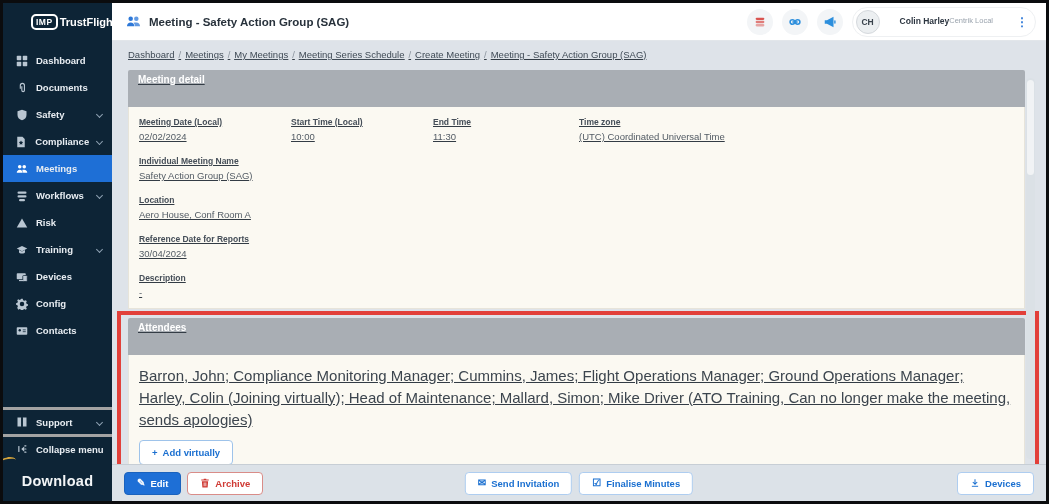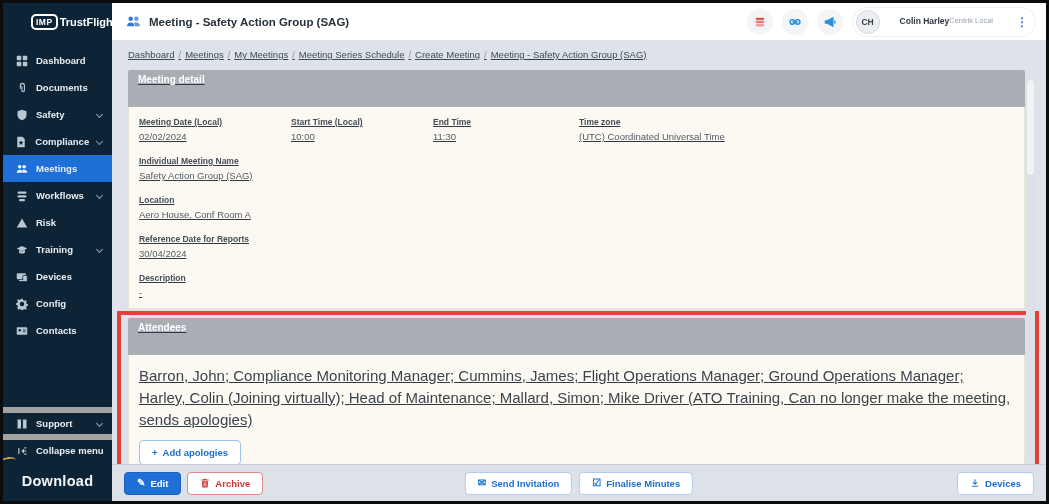--- a/index.html
+++ b/index.html
@@ -16,21 +16,21 @@
   .brand-name { color:#fff; font-size:11px; font-weight:bold; }
   .nav { margin-top:6px; }
   .nav-item { position:relative; height:27px; display:flex; align-items:center; gap:8px; padding:0 8px 0 12px; cursor:pointer; }
   .nav-item .nicon { width:13px; display:flex; justify-content:center; }
   .nav-item .nicon svg { width:12px; height:12px; fill:#b9c6d2; }
   .nav-item .nlabel { color:#e8edf2; font-size:9.5px; font-weight:bold; flex:1; white-space:nowrap; }
   .nav-item .chev { width:5px; height:5px; border-right:1.4px solid #8fa2b3; border-bottom:1.4px solid #8fa2b3; transform:rotate(45deg); margin-right:2px; }
   .nav-item.active { background:#1e6fd6; }
   .nav-item.active .nicon svg { fill:#fff; }
   .sidebar-bottom { position:absolute; bottom:0; left:0; right:0; }
-  .sidebar-bottom .nav-item { border-top:6px solid #a3a3a3; }
+  .sidebar-bottom .nav-item { border-top:3px solid #a3a3a3; }
   .centrik-logo { height:40px; display:flex; align-items:center; justify-content:center; position:relative; }
   .centrik-text { color:#f2f5f7; font-size:14.5px; font-weight:bold; letter-spacing:.3px; position:relative; }
   .centrik-swoosh { position:absolute; left:-2px; top:-4px; width:15px; height:8px; border-top:2px solid #d4a43c; border-radius:50%; transform:rotate(-8deg); }
   
   .topbar { position:absolute; left:109px; top:0; right:0; height:38px; background:#fff; border-bottom:1px solid #e2e6ea;
     display:flex; align-items:center; justify-content:space-between; padding:0 10px 0 14px; z-index:20; }
   .topbar-title { display:flex; align-items:center; gap:8px; }
   .topbar-title svg { width:15px; height:15px; fill:#2d78d8; }
   .topbar-title h1 { font-size:11.5px; font-weight:bold; color:#28323c; }
   .topbar-right { display:flex; align-items:center; gap:9px; }
@@ -324,21 +324,21 @@
       </div>
     </section>
 
     <div class="highlight-wrap">
       <section>
         <div class="section-header">Attendees</div>
         <div class="panel">
           <div class="attendee-text">Barron, John; Compliance Monitoring Manager; Cummins, James; Flight Operations Manager; Ground Operations Manager; Harley, Colin (Joining virtually); Head of Maintenance; Mallard, Simon; Mike Driver (ATO Training, Can no longer make the meeting, sends apologies)</div>
           <button class="btn-outline-blue add-attendees">
             <span>+</span>
-            <span>Add apologies</span>
+            <span>Add virtually</span>
           </button>
         </div>
       </section>
     </div>
 
     <section class="agenda-section">
       <div class="section-header">Agenda</div>
       <div class="panel agenda-panel">
         <button class="btn-outline-blue agenda-edit">Edit</button>
         <div class="agenda-table">

